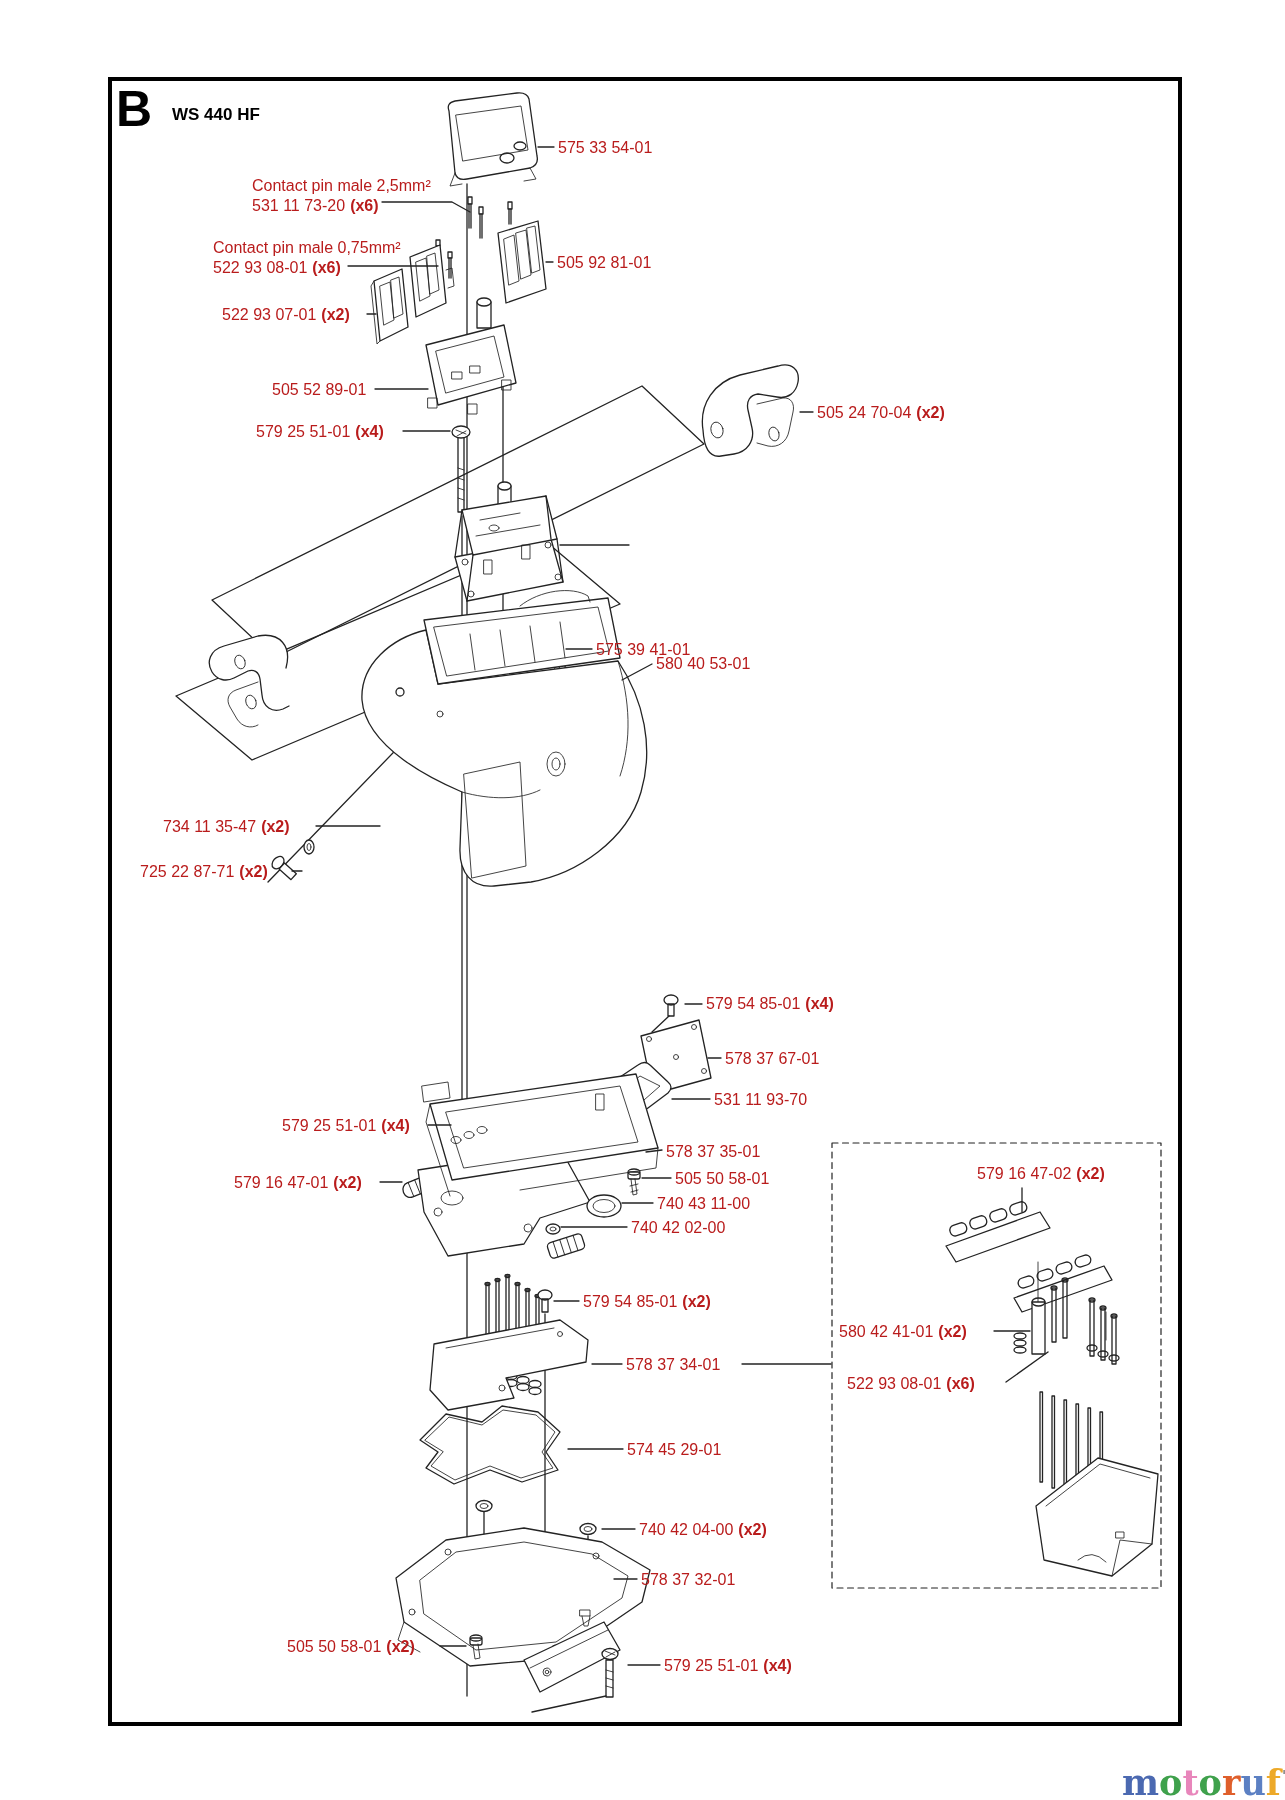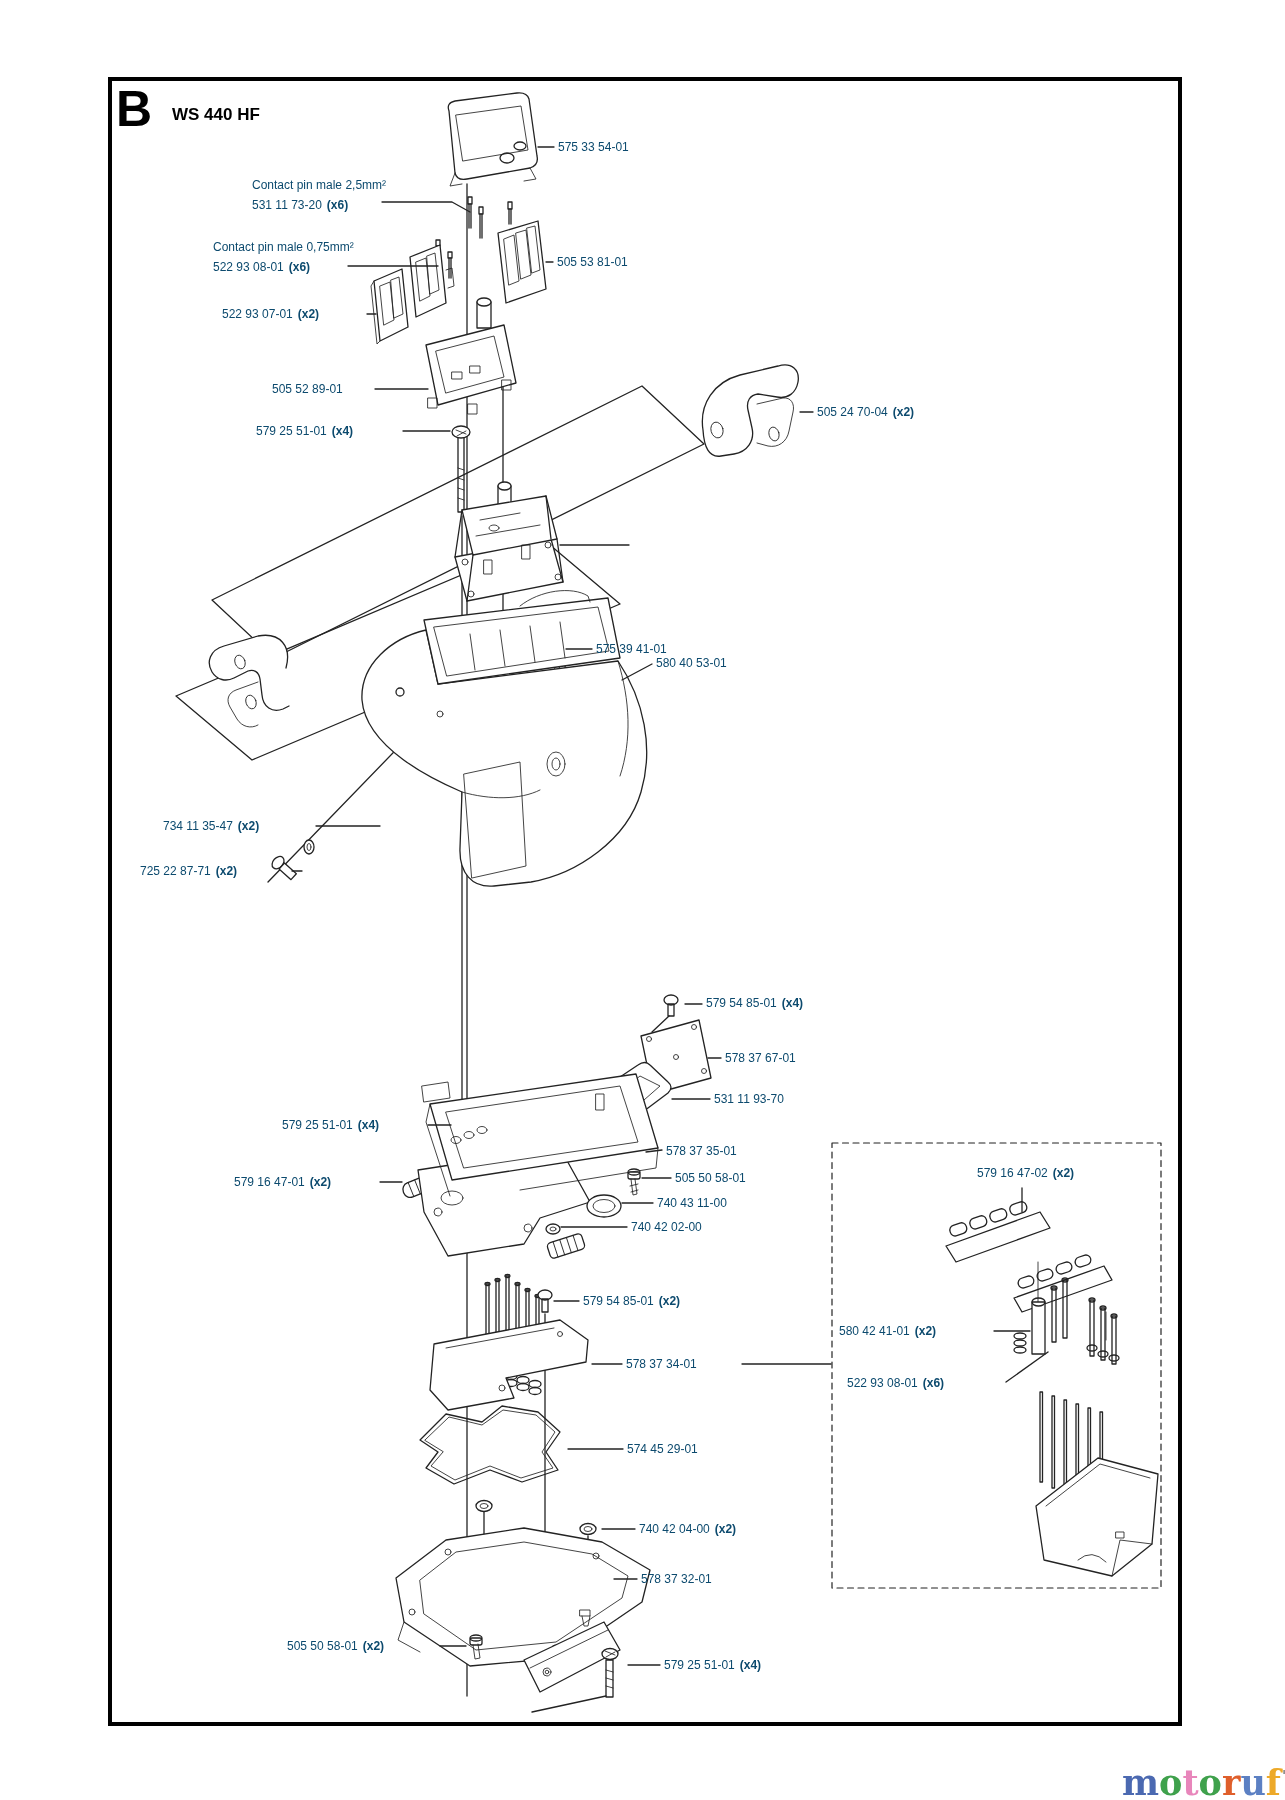--- a/index.html
+++ b/index.html
@@ -6,21 +6,21 @@
   #page{position:relative;width:1285px;height:1800px;background:#fff;overflow:hidden;
         font-family:"Liberation Sans",sans-serif;}
   #frame{position:absolute;left:108px;top:77px;width:1066px;height:1641px;
          border:4px solid #000;}
   #svgart{position:absolute;left:0;top:0;width:1285px;height:1800px;}
   svg path,svg rect,svg ellipse,svg circle,svg line,svg polygon{
       stroke:#232323;fill:none;stroke-width:1.3;stroke-linejoin:round;stroke-linecap:round;}
   svg .f{fill:#fff;}
   svg .t{stroke-width:0.85;}
   svg .dash{stroke-dasharray:6 4.5;stroke-width:1.2;}
-  .callout{position:absolute;font-size:12px;line-height:19.5px;color:#0c4a6e;white-space:nowrap;}
+  .callout{position:absolute;font-size:16px;line-height:19.5px;color:#b91c1c;white-space:nowrap;}
   .callout .qty{font-weight:bold;margin-left:5px;}
   #section-letter{position:absolute;left:116px;top:84px;font-size:50px;font-weight:bold;
                   line-height:50px;color:#000;}
   #page-title{position:absolute;left:172px;top:93px;font-size:17px;font-weight:bold;color:#000;margin-top:12px;}
   #watermark{position:absolute;left:1122px;top:1752px;font-family:"DejaVu Serif",serif;
              font-weight:bold;font-size:35px;line-height:48px;letter-spacing:0px;}
   #watermark .tick{font-size:14px;color:#8a8a8a;vertical-align:14px;margin-left:1px;}
   .wm-0{color:#4b69b1}.wm-1{color:#3fa14c}.wm-2{color:#e886bb}.wm-3{color:#3fa14c}
   .wm-4{color:#df5f2b}.wm-5{color:#5c80c3}.wm-6{color:#eda929}
 </style>
@@ -402,21 +402,21 @@
   <div class="callout" style="left:252px;top:176px">
     <div>Contact pin male 2,5mm²</div>
     <div><span>531 11 73-20</span><b class="qty">(x6)</b></div>
   </div>
 
   <div class="callout" style="left:213px;top:238px">
     <div>Contact pin male 0,75mm²</div>
     <div><span>522 93 08-01</span><b class="qty">(x6)</b></div>
   </div>
 
-  <div class="callout" style="left:557px;top:253px"><span>505 53 81-01</span><b class="qty"></b></div>
+  <div class="callout" style="left:557px;top:253px"><span>505 92 81-01</span><b class="qty"></b></div>
   <div class="callout" style="left:222px;top:305px"><span>522 93 07-01</span><b class="qty">(x2)</b></div>
   <div class="callout" style="left:272px;top:380px"><span>505 52 89-01</span><b class="qty"></b></div>
   <div class="callout" style="left:817px;top:403px"><span>505 24 70-04</span><b class="qty">(x2)</b></div>
   <div class="callout" style="left:256px;top:422px"><span>579 25 51-01</span><b class="qty">(x4)</b></div>
 
 
   <div class="callout" style="left:596px;top:640px"><span>575 39 41-01</span><b class="qty"></b></div>
   <div class="callout" style="left:656px;top:654px"><span>580 40 53-01</span><b class="qty"></b></div>
   <div class="callout" style="left:163px;top:817px"><span>734 11 35-47</span><b class="qty">(x2)</b></div>
   <div class="callout" style="left:140px;top:862px"><span>725 22 87-71</span><b class="qty">(x2)</b></div>

